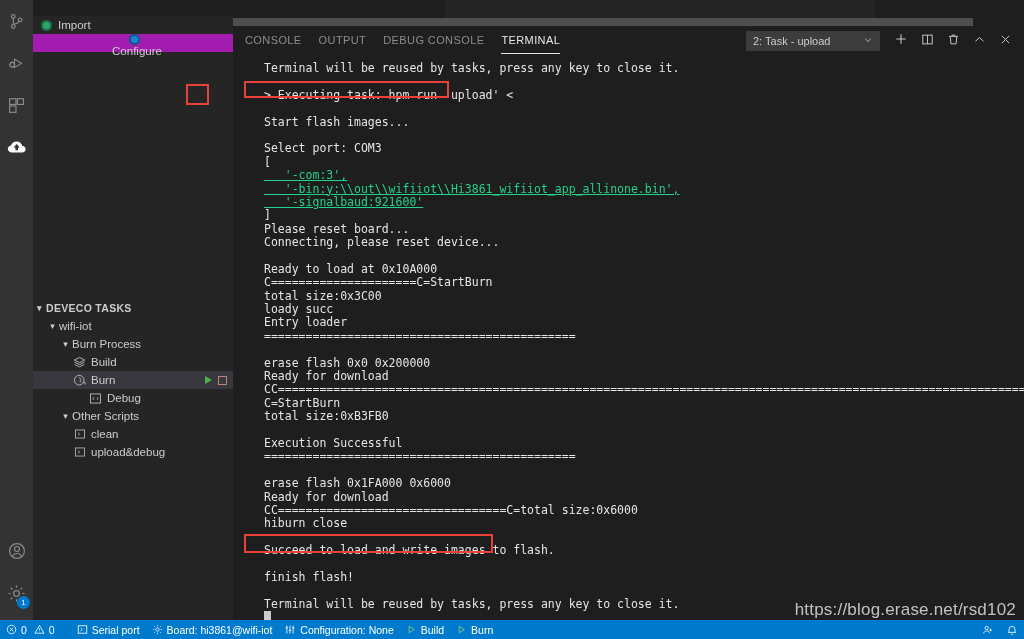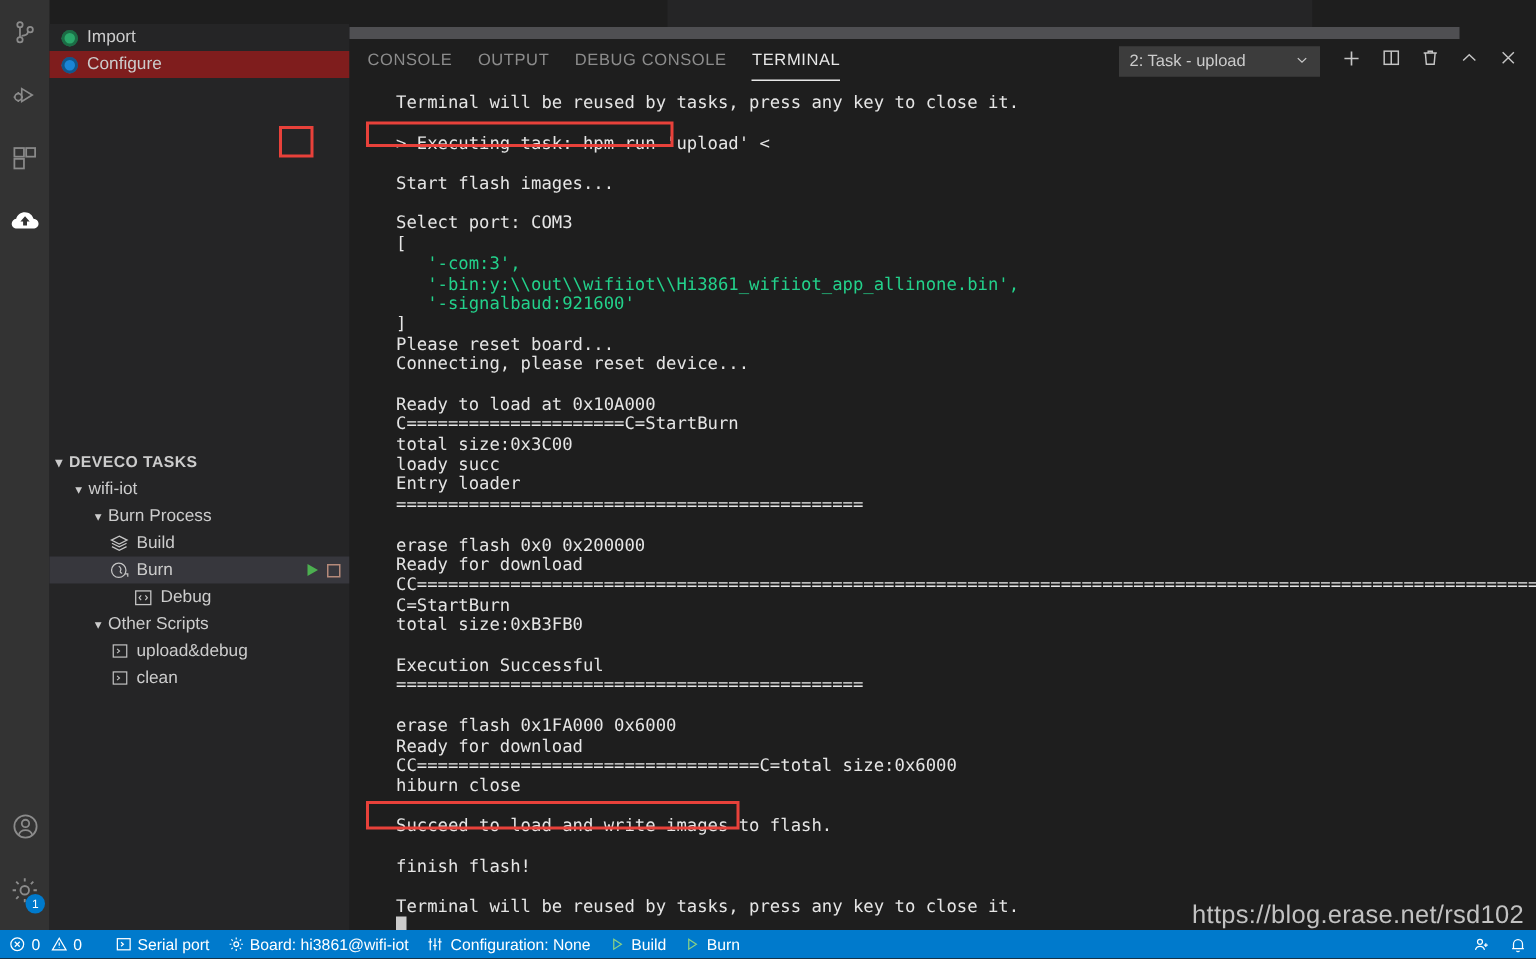--- a/index.html
+++ b/index.html
@@ -46,21 +46,21 @@
     background: #252526;
   }
   .side-top {
     position: absolute; top: 0; left: 0; width: 200px;
   }
   .side-row {
     height: 18px; display: flex; align-items: center;
     padding-left: 8px; color: #cccccc; font-size: 11.5px;
     white-space: nowrap;
   }
-  .side-row.sel { background: #7f1d1d; }
+  .side-row.sel { background: #a21caf; flex-direction: column; }
   .dot {
     width: 11px; height: 11px; border-radius: 50%;
     margin-right: 6px; flex: none;
     box-shadow: inset 0 0 0 2px rgba(0,0,0,.35);
   }
   .dot.green { background: #2aa86a; }
   .dot.blue  { background: #1a85d6; }
 
   #tasks-tree {
     position: absolute; top: 283px; left: 0; width: 200px;
@@ -165,21 +165,21 @@
     padding: 6px 0 0 16px;
     font-family: "DejaVu Sans Mono", "Liberation Mono", monospace;
     font-size: 11.5px;
     line-height: 13.4px;
     color: #cccccc;
     white-space: pre;
     overflow: hidden;
   }
   .tline { height: 13.4px; margin-left: 15px; }
   .tline.blank { color: transparent; }
-  .t-green { color: #23d18b; }
+  .t-green { color: #23d18b; text-decoration: underline; }
   .t-white { color: #e5e5e5; }
   .cursor-blk {
     display: inline-block;
     width: 7px; height: 12px;
     background: #cccccc;
     vertical-align: -2px;
   }
 
   
   #statusbar {
@@ -350,31 +350,31 @@
         <span>Other Scripts</span>
       </div>
 
       <div class="tree-row" style="padding-left:39px;">
         <span class="tree-icon">
           <svg width="12" height="12" viewBox="0 0 16 16" fill="none" stroke="currentColor" stroke-width="1.05">
             <rect x="2" y="2.6" width="12" height="10.8"></rect>
             <path d="M5.4 6.1 7.6 8l-2.2 1.9" stroke-width=".95"></path>
           </svg>
         </span>
-        <span class="tree-label">upload&amp;debug</span>
+        <span class="tree-label">clean</span>
       </div>
 
       <div class="tree-row" style="padding-left:39px;">
         <span class="tree-icon">
           <svg width="12" height="12" viewBox="0 0 16 16" fill="none" stroke="currentColor" stroke-width="1.05">
             <rect x="2" y="2.6" width="12" height="10.8"></rect>
             <path d="M5.4 6.1 7.6 8l-2.2 1.9" stroke-width=".95"></path>
           </svg>
         </span>
-        <span class="tree-label">clean</span>
+        <span class="tree-label">upload&amp;debug</span>
       </div>
     </div>
 
     <div class="hl-box" style="left:153px; top:68px; width:23px; height:21px;"></div>
   </div>
 
   <div id="editor-ghost">
     <div class="g1"></div>
     <div class="g2"></div>
     <div class="g3"></div>

